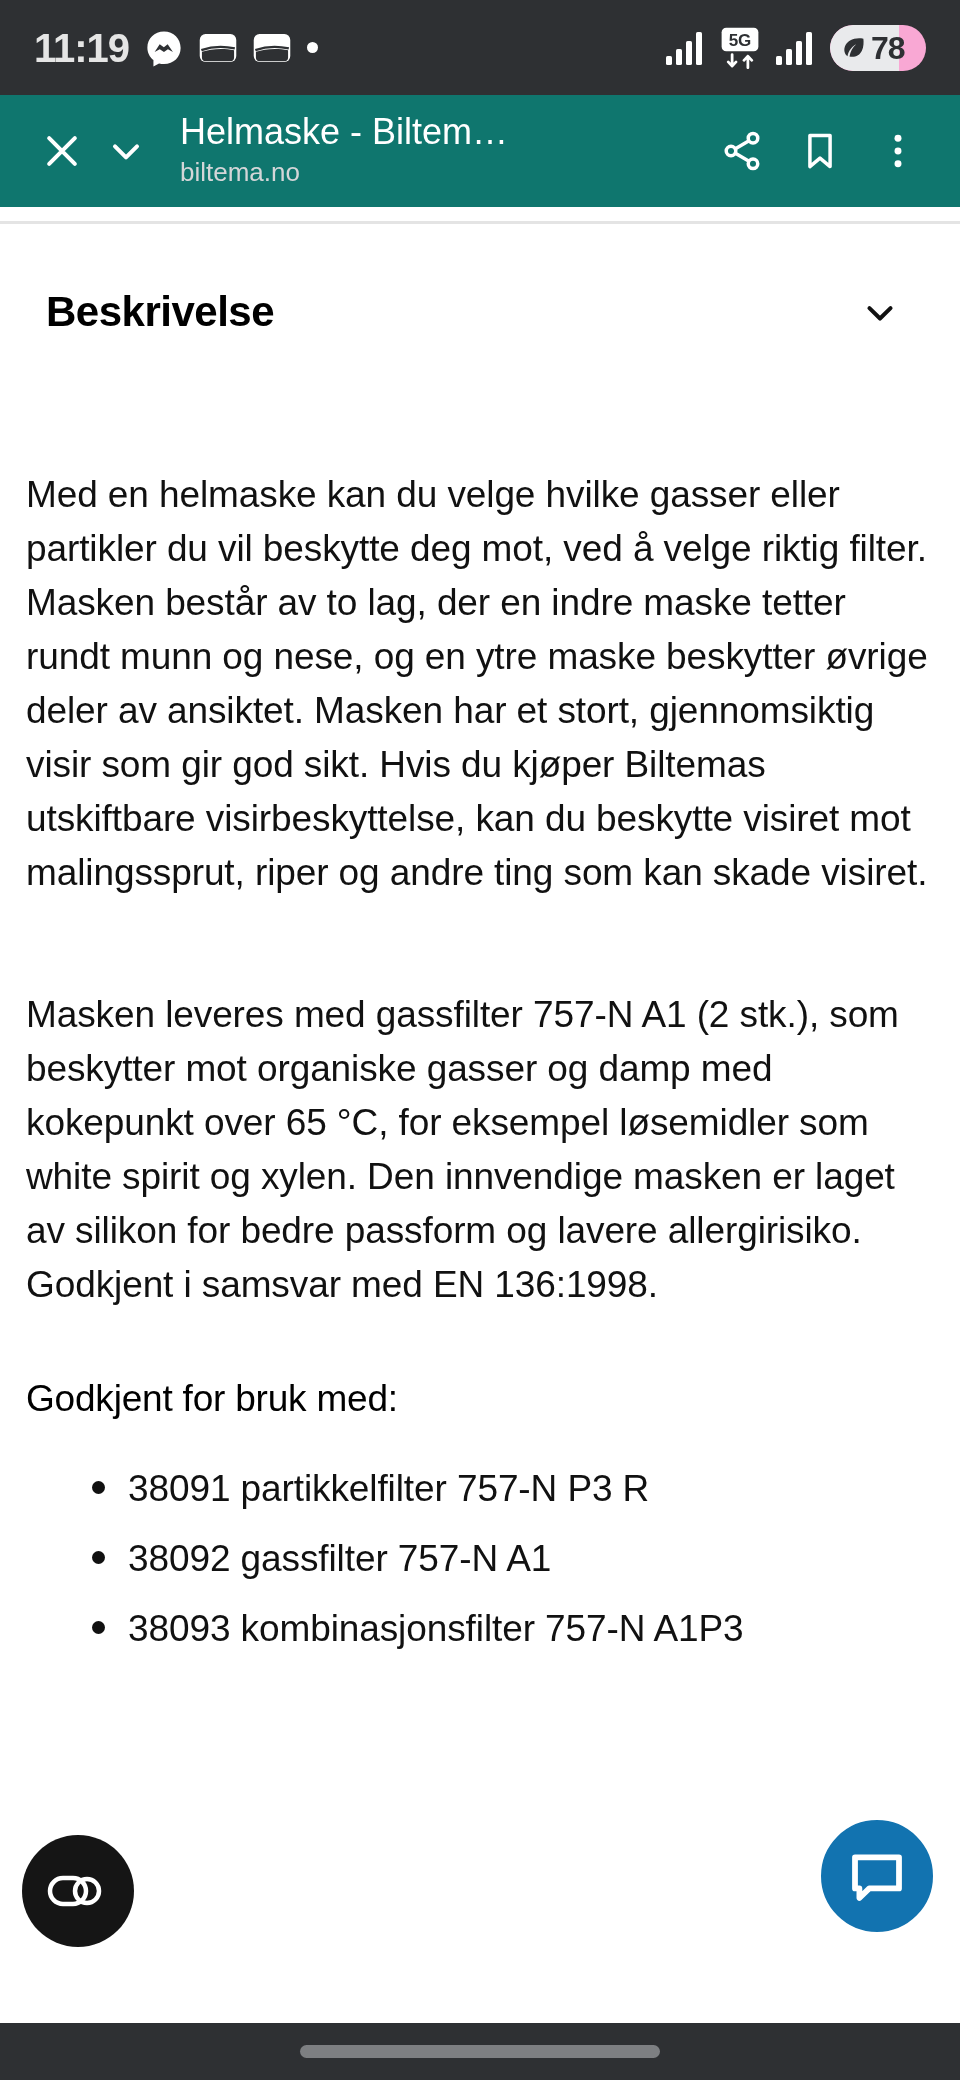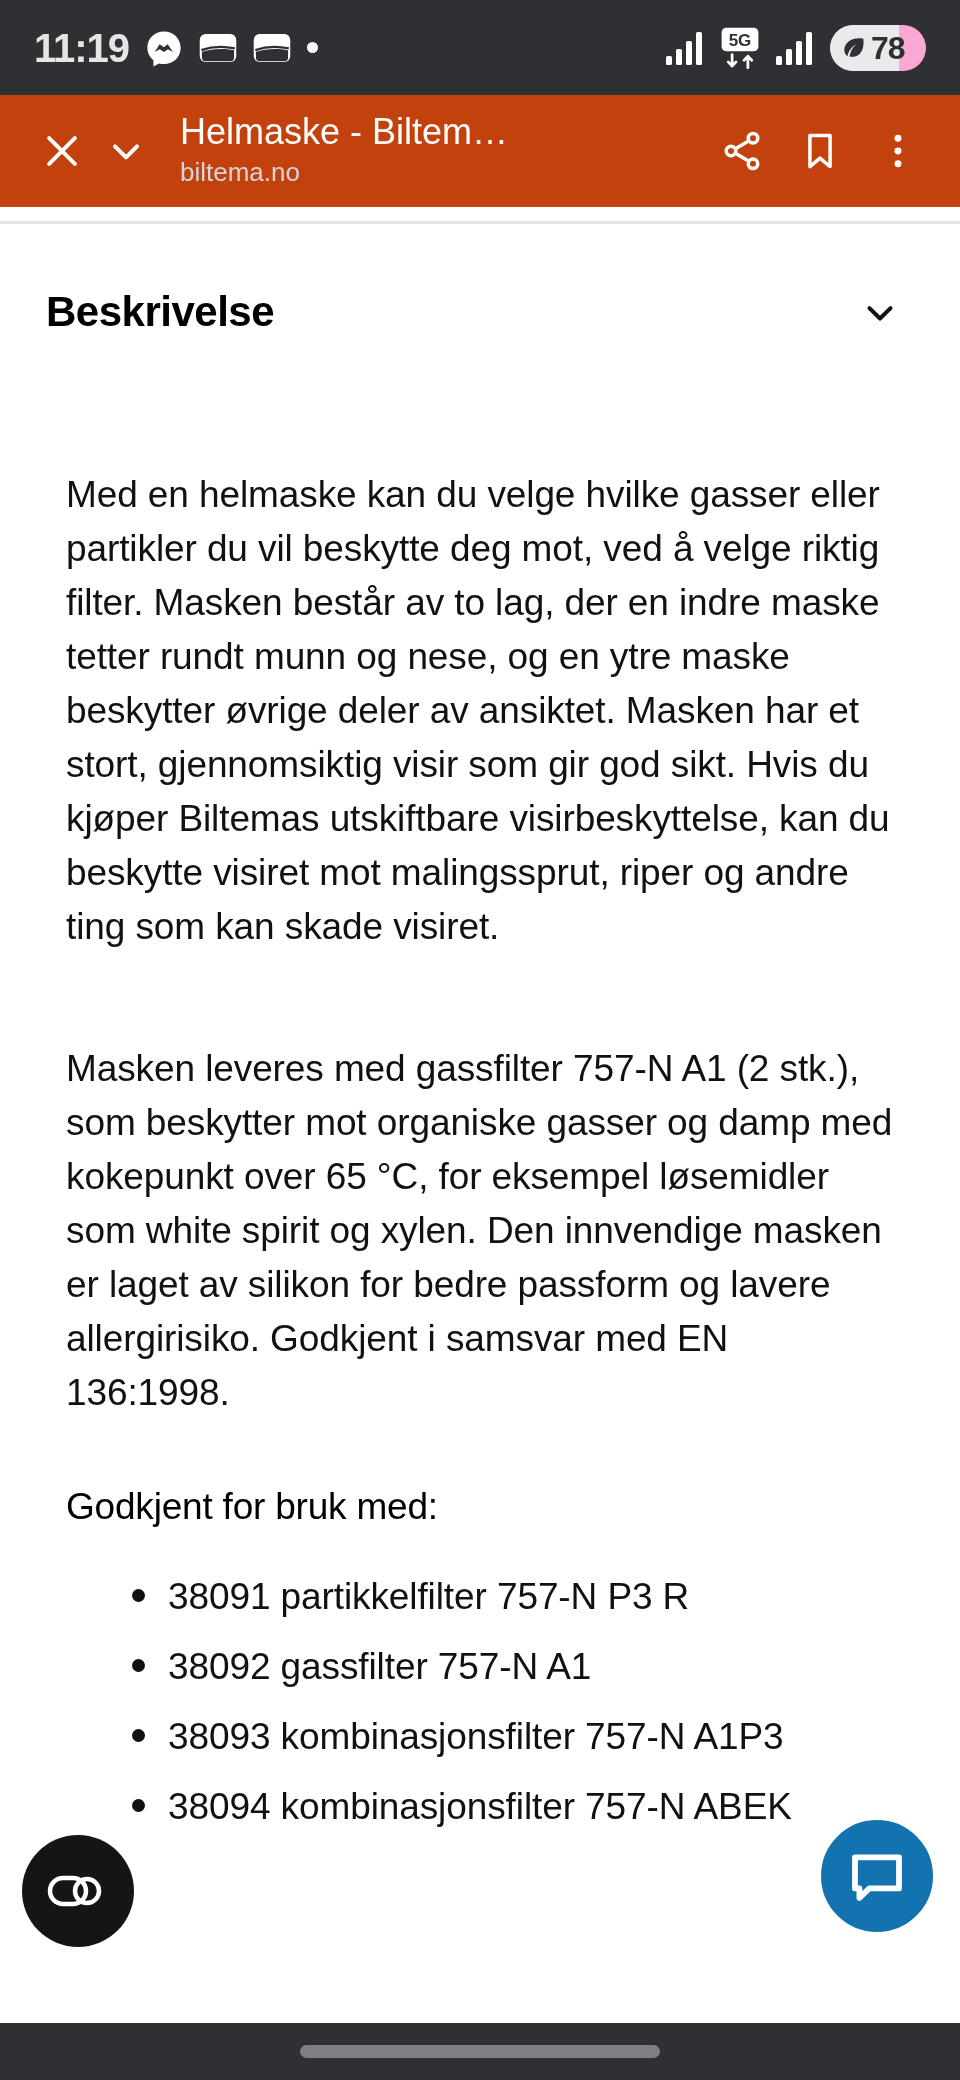--- a/index.html
+++ b/index.html
@@ -45,21 +45,21 @@
     position:relative; display:flex; align-items:center;
     gap:2px; padding-left:9px; z-index:2;
   }
   .battery-num {
     font-size:32px; font-weight:700; color:#2e3033;
     line-height:1; letter-spacing:-1px;
   }
 
   
   .toolbar {
-    height:112px; background:#c2410c;
+    height:112px; background:#0f766e;
     display:flex; align-items:center; padding:0 30px;
   }
   .tb-btn {
     width:64px; height:64px;
     display:flex; align-items:center; justify-content:center;
     flex:none;
   }
   .tb-titlewrap {
     flex:1; min-width:0; margin-left:22px; margin-right:10px;
     display:flex; flex-direction:column; justify-content:center;
@@ -88,21 +88,21 @@
     padding:60px 52px 0 46px;
   }
   .sec-title {
     font-size:42px; font-weight:700; color:#000; letter-spacing:-0.5px;text-align:center;
   }
   .chev-toggle {
     width:56px; height:56px;
     display:flex; align-items:center; justify-content:center;
   }
 
-  .body-text { padding:0 66px; }
+  .body-text { padding:0 26px; }
 
   .para {
     font-size:37px; line-height:1.46; color:#111;
     margin-top:88px; letter-spacing:-0.1px;
   }
   .para.first { margin-top:128px; }
 
   .subhead {
     font-size:37px; font-weight:400; color:#000;
     margin-top:66px; letter-spacing:-0.2px;
@@ -270,21 +270,20 @@
   <div class="body-text">
     <p class="para first">Med en helmaske kan du velge hvilke gasser eller partikler du vil beskytte deg mot, ved å velge riktig filter. Masken består av to lag, der en indre maske tetter rundt munn og nese, og en ytre maske beskytter øvrige deler av ansiktet. Masken har et stort, gjennomsiktig visir som gir god sikt. Hvis du kjøper Biltemas utskiftbare visirbeskyttelse, kan du beskytte visiret mot malingssprut, riper og andre ting som kan skade visiret.</p>
     <p class="para">Masken leveres med gassfilter 757-N A1 (2 stk.), som beskytter mot organiske gasser og damp med kokepunkt over 65 °C, for eksempel løsemidler som white spirit og xylen. Den innvendige masken er laget av silikon for bedre passform og lavere allergirisiko. Godkjent i samsvar med EN 136:1998.</p>
 
     <div class="subhead">Godkjent for bruk med:</div>
 
     <ul class="bullets">
       <li>38091 partikkelfilter 757-N P3 R</li>
       <li>38092 gassfilter 757-N A1</li>
       <li>38093 kombinasjonsfilter 757-N A1P3</li>
-      <li>38094 kombinasjonsfilter 757-N ABEK</li>
     </ul>
   </div>
 
   <div class="fab-cookie">
     <svg width="62" height="42" viewBox="0 0 62 42">
       <rect x="3" y="8" width="36" height="26" rx="13" stroke="#fff" stroke-width="4.5" fill="none"></rect>
       <circle cx="40" cy="21" r="12" stroke="#fff" stroke-width="4.5" fill="none"></circle>
     </svg>
   </div>
 

